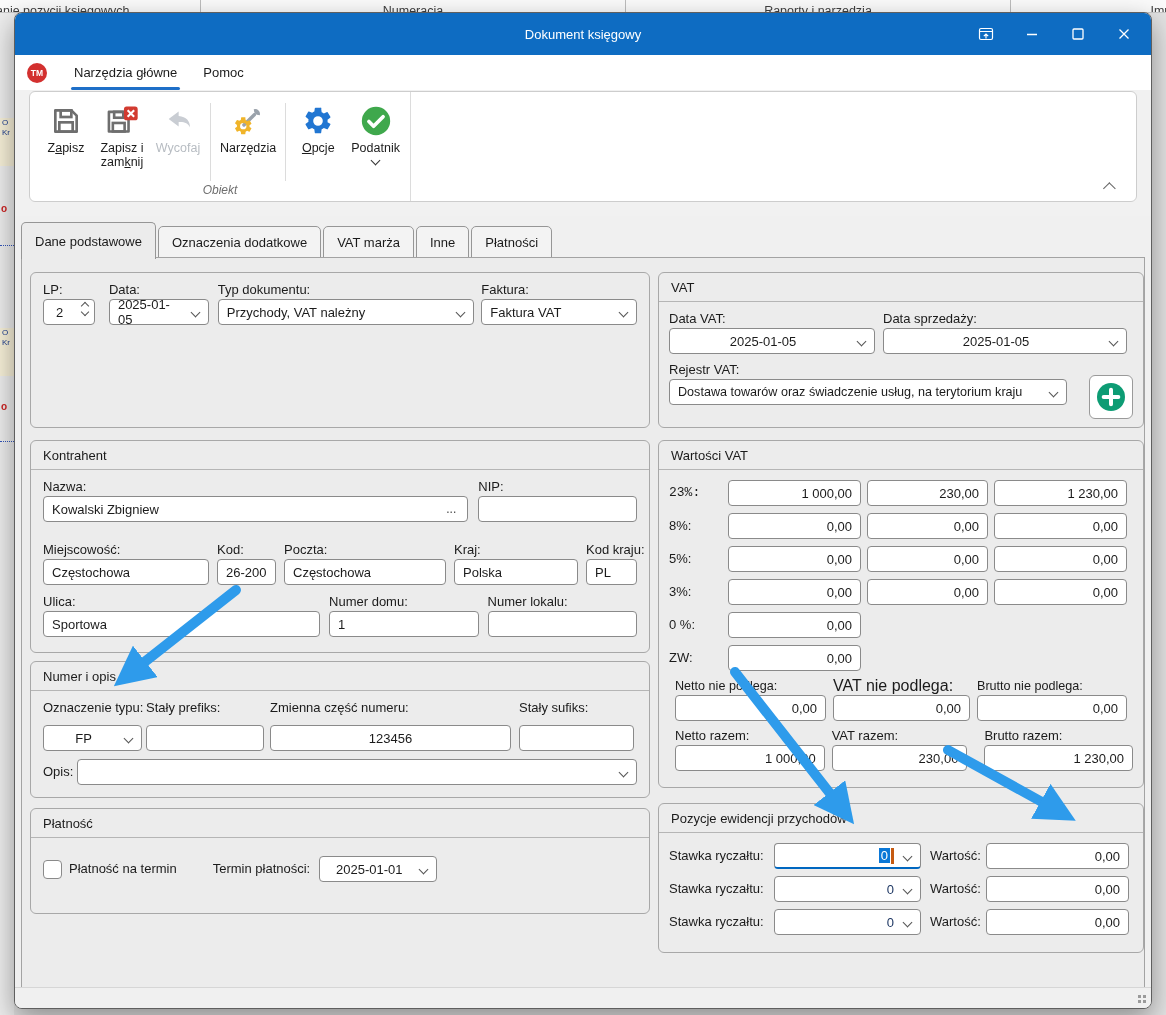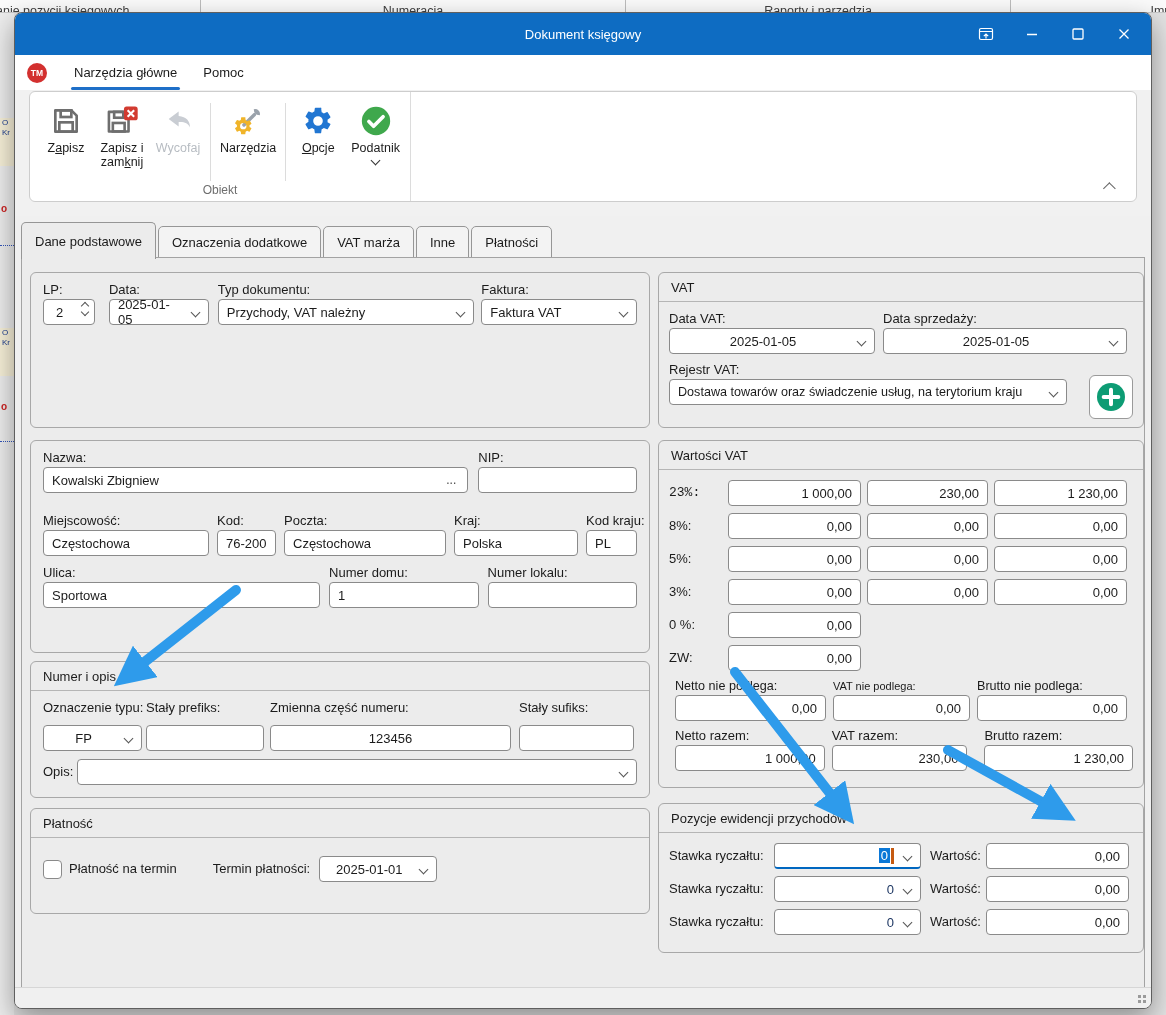--- a/index.html
+++ b/index.html
@@ -36,21 +36,21 @@
   .rtab.active::after{content:"";position:absolute;left:10px;right:10px;bottom:0;height:3px;background:#1e6fc8;border-radius:2px;}
   .ribbonzone{position:absolute;left:0;top:77px;right:0;height:126px;background:#f1f1f1;}
   .ribbonbox{position:absolute;left:14px;right:14px;top:1px;height:111px;background:#fff;border:1px solid #cdcdcd;border-radius:6px;}
   .rgroup{position:absolute;left:0;top:0;width:381px;height:100%;border-right:1px solid #dcdcdc;}
   .rbuttons{display:flex;align-items:flex-start;padding:5px 0 0 8px;}
   .rbtn{display:flex;flex-direction:column;align-items:center;min-width:56px;padding:4px 5px 0;font-size:12.5px;
     color:#1c1c1c;text-align:center;line-height:1.15;}
   .rbtn .ic{height:40px;display:flex;align-items:center;justify-content:center;}
   .rbtn.disabled{color:#b7bcc2;}
   .rsep{width:1px;background:#dcdcdc;height:78px;margin:6px 4px 0;}
-  .rcaption{position:absolute;bottom:4px;left:0;width:100%;text-align:center;font-size:12px;color:#6e6e6e;}
+  .rcaption{position:absolute;bottom:4px;left:0;width:100%;text-align:center;font-size:12px;color:#6e6e6e;font-style:italic;}
   .u{text-decoration:underline;}
   .pod-chev{margin-top:2px;width:7px;height:7px;border-right:1.4px solid #333;border-bottom:1.4px solid #333;
     transform:rotate(45deg);}
   .collapse-chev{position:absolute;right:20px;bottom:10px;width:9px;height:9px;border-left:1.6px solid #666;
     border-top:1.6px solid #666;transform:rotate(45deg) translateY(3px);}
   
   .tabstrip{position:absolute;left:6px;top:203px;right:6px;height:42px;display:flex;align-items:flex-end;padding-left:0;}
   .ptab{height:32px;padding:0 13px;display:flex;align-items:center;font-size:13px;background:#f3f3f3;
     border:1px solid #969696;border-radius:5px 5px 0 0;margin-right:2px;position:relative;}
   .ptab.active{height:37px;background:#ececec;border-bottom:none;z-index:3;margin-bottom:-1px;}
@@ -264,20 +264,21 @@
             <div class="fld combo">
               <span>Faktura VAT</span>
                 <span class="chev"></span>
             </div>
           </div>
         </div>
       </div>
     </div>
 
     <div class="grp" style="left:8px;top:182px;width:620px;height:213px;">
+      <div class="grp-h">Kontrahent</div>
       <div class="grp-b">
         <div class="row">
           <div style="width:426px;">
             <div class="lbl">Nazwa:</div>
             <div class="fld">
               <span>Kowalski Zbigniew</span>
               <span class="browse">...</span>
             </div>
           </div>
           <div style="width:159px;margin-left:10px;">
@@ -290,21 +291,21 @@
         <div class="row" style="margin-top:8px;justify-content:space-between;">
           <div style="width:166px;">
             <div class="lbl">Miejscowość:</div>
             <div class="fld">
                 <span>Częstochowa</span>
               </div>
           </div>
           <div style="width:59px;margin-top:11px;">
             <div class="lbl">Kod:</div>
             <div class="fld">
-                <span>76-200</span>
+                <span>26-200</span>
               </div>
           </div>
           <div style="width:162px;">
             <div class="lbl">Poczta:</div>
             <div class="fld">
                 <span>Częstochowa</span>
               </div>
           </div>
           <div style="width:124px;">
             <div class="lbl">Kraj:</div>
@@ -490,21 +491,21 @@
             </div>
         </div>
         <div class="row">
           <div style="width:151px;margin-left:6px;">
             <div class="lbl" style="font-size:12.6px;">Netto nie podlega:</div>
             <div class="fld num">
                 <span>0,00</span>
               </div>
           </div>
           <div style="width:137px;margin-left:7px;">
-            <div class="lbl" style="font-size:11px;">VAT nie podlega:</div>
+            <div class="lbl" style="font-size:16px;">VAT nie podlega:</div>
             <div class="fld num">
                 <span>0,00</span>
               </div>
           </div>
           <div style="width:150px;margin-left:7px;">
             <div class="lbl" style="font-size:12.6px;">Brutto nie podlega:</div>
             <div class="fld num">
                 <span>0,00</span>
               </div>
           </div>

